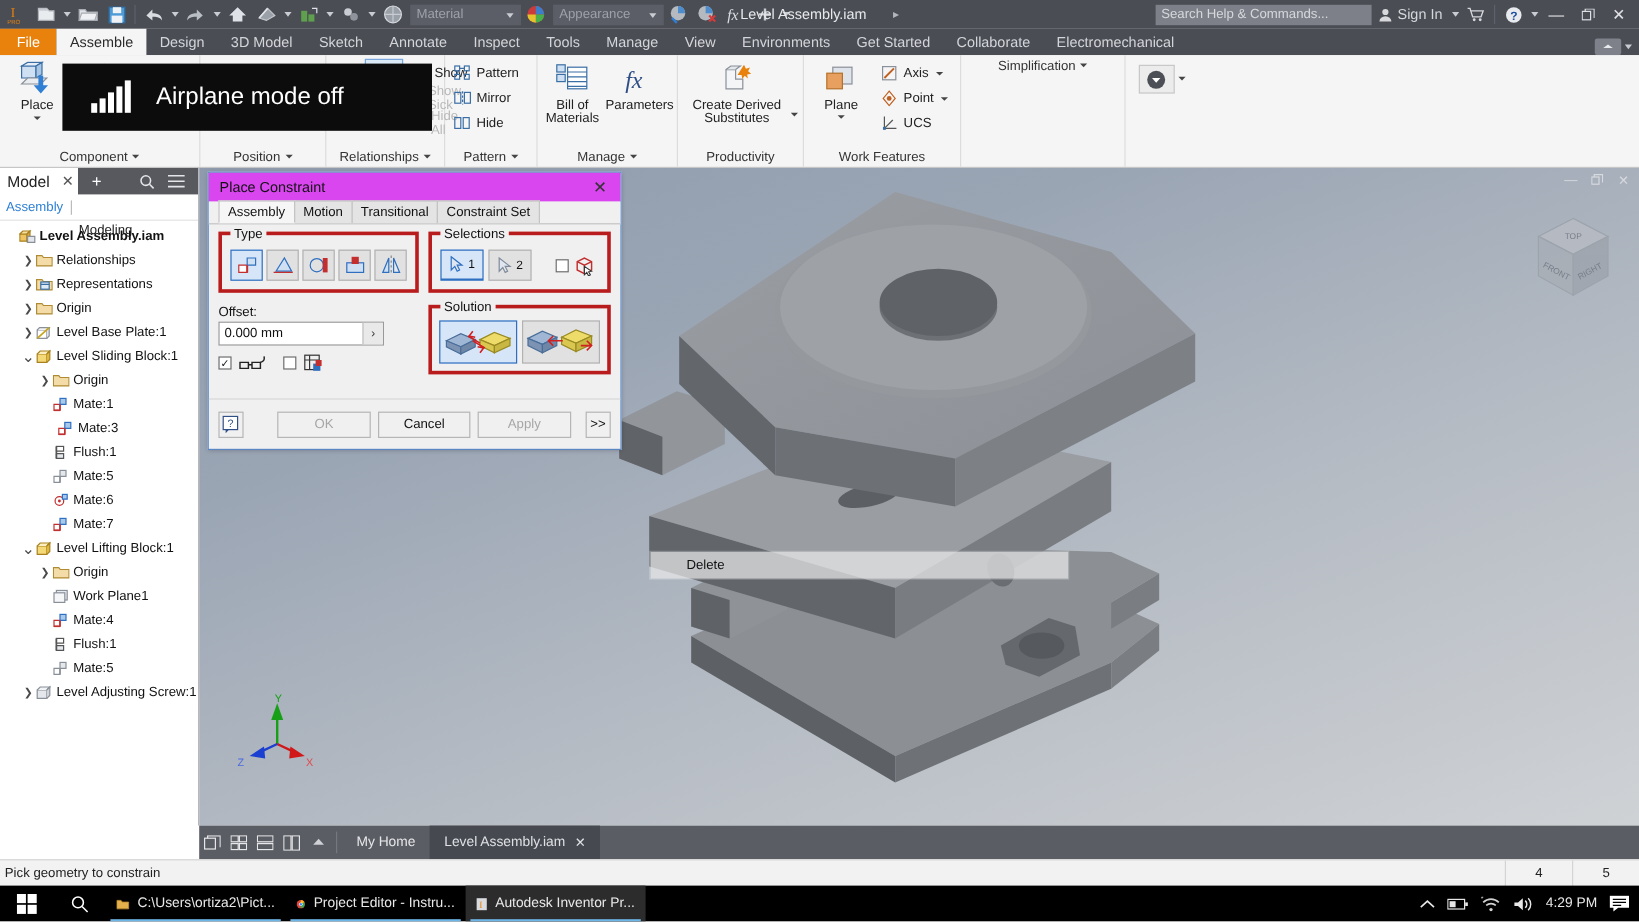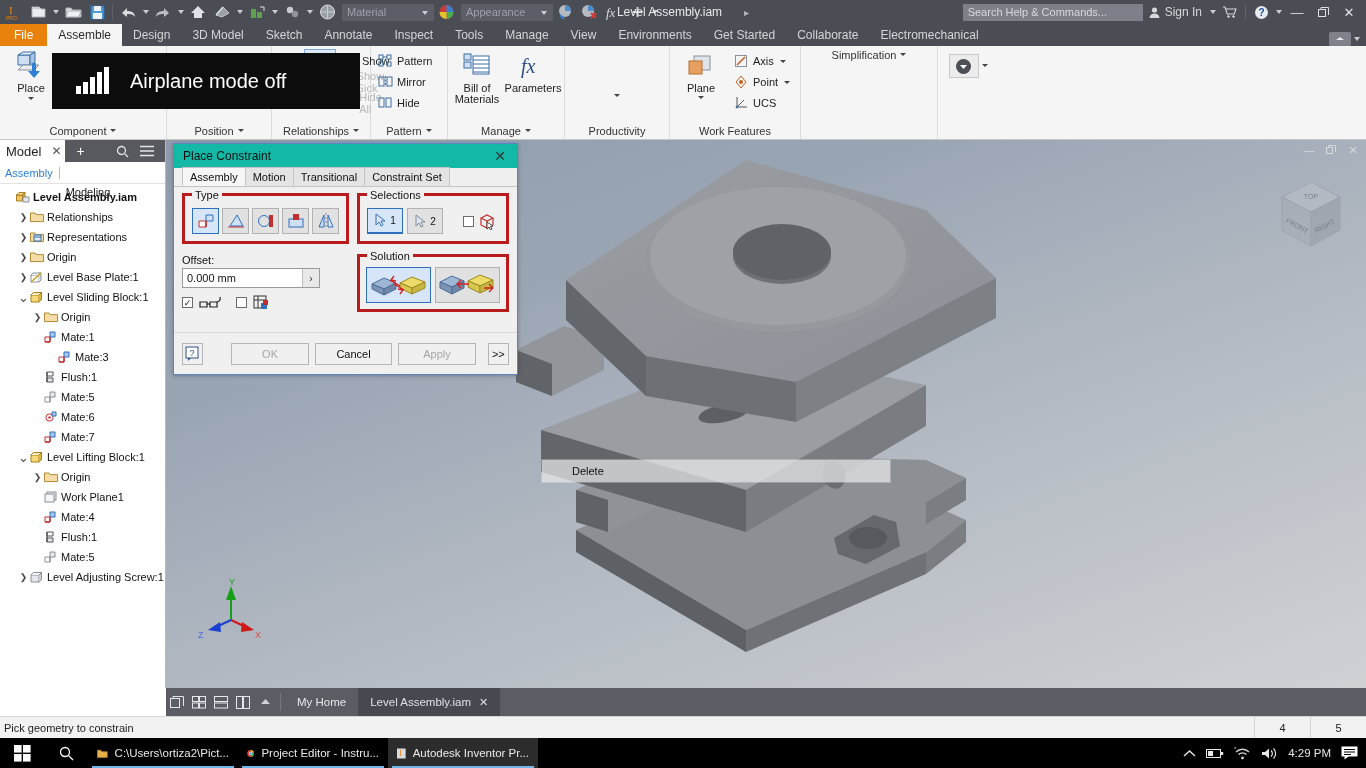--- a/index.html
+++ b/index.html
@@ -174,21 +174,21 @@
     padding-left:22px; z-index:60; font-size:20px;
   }
 
   
   .dialog {
     position:absolute;left:173px;top:143px;width:345px;height:232px;
     background:#f0f0f0;border:1px solid #5a87c4; z-index:50;
     box-shadow:0 1px 4px rgba(0,0,0,.25);
   }
   .dlg-title {
-    height:24px;background:#14b8a6;display:flex;align-items:center;
+    height:24px;background:#d946ef;display:flex;align-items:center;
     padding:0 6px 0 9px;font-size:12px;color:#111;
   }
   .dlg-close { margin-left:auto;width:22px;height:20px;display:flex;align-items:center;justify-content:center;font-size:14px;color:#333; }
   .dlg-tabs { display:flex;align-items:flex-end;height:19px;padding-left:8px;background:#f0f0f0;border-bottom:1px solid #c4c4c4; }
   .dtab {
     height:19px;padding:0 7px;font-size:11px;color:#111;display:flex;align-items:center;
     border:1px solid #c4c4c4;border-bottom:none;background:#e4e4e4;margin-right:-1px;
   }
   .dtab.active { background:#f6f6f6;color:#111; position:relative;z-index:2; border-bottom:1px solid #f6f6f6; }
   .dlg-body { padding:6px 8px 0 8px; }
@@ -604,20 +604,30 @@
         </div>
       </div>
       <div class="rpanel-title">
         <span>Manage</span>
           <i class="tri"></i>
       </div>
     </div>
 
     <div class="rpanel" style="width:105px">
       <div class="rpanel-body" style="justify-content:center">
+        <div class="big-btn" style="width:90px">
+          <div class="big-ico">
+            <svg width="30" height="28" viewBox="0 0 30 28">
+              <path d="M6 6 h8 v8 h6 v8 h-14z" fill="#f3f5f7" stroke="#8a9099"></path>
+              <path d="M6 6 l4-3 h8 l-4 3" fill="#e3e7ec" stroke="#8a9099"></path>
+              <path d="M21 2 l1.6 3.2 l3.4 -1 l-1.6 3.2 l2.6 2 l-3.4 0.6 l0.6 3.4 l-2.6 -2.2 l-2 2.6 l-0.6 -3.4 l-3.4 0z" fill="#e8820c"></path>
+            </svg>
+          </div>
+          <div class="lbl">Create Derived Substitutes</div>
+        </div>
         <i class="tri" style="align-self:center;margin-top:20px"></i>
       </div>
       <div class="rpanel-title">
         <span>Productivity</span>
       </div>
     </div>
 
     <div class="rpanel" style="width:131px">
       <div class="rpanel-body">
         <div class="big-btn">
@@ -784,21 +794,21 @@
           <span class="tico">
             <svg width="14" height="12" viewBox="0 0 14 12">
               <path d="M1 6 h5 v5 h-5z" fill="#fff" stroke="#c32f2f"></path>
               <path d="M6 1 h5 v5 h-5z" fill="#a8c8ec" stroke="#2f6fc0"></path>
               <path d="M6 6 v5" stroke="#c32f2f" stroke-width="1.3"></path>
               <path d="M1 11 h5" stroke="#c32f2f" stroke-width="1.3"></path>
             </svg>
           </span>
           <span class="tlabel">Mate:1</span>
         </div>
-        <div class="tnode" style="padding-left: 46px;">
+        <div class="tnode" style="padding-left: 36px;">
           <span class="tw"></span>
           <span class="tico">
             <svg width="14" height="12" viewBox="0 0 14 12">
               <path d="M1 6 h5 v5 h-5z" fill="#fff" stroke="#c32f2f"></path>
               <path d="M6 1 h5 v5 h-5z" fill="#a8c8ec" stroke="#2f6fc0"></path>
               <path d="M6 6 v5" stroke="#c32f2f" stroke-width="1.3"></path>
               <path d="M1 11 h5" stroke="#c32f2f" stroke-width="1.3"></path>
             </svg>
           </span>
           <span class="tlabel">Mate:3</span>

